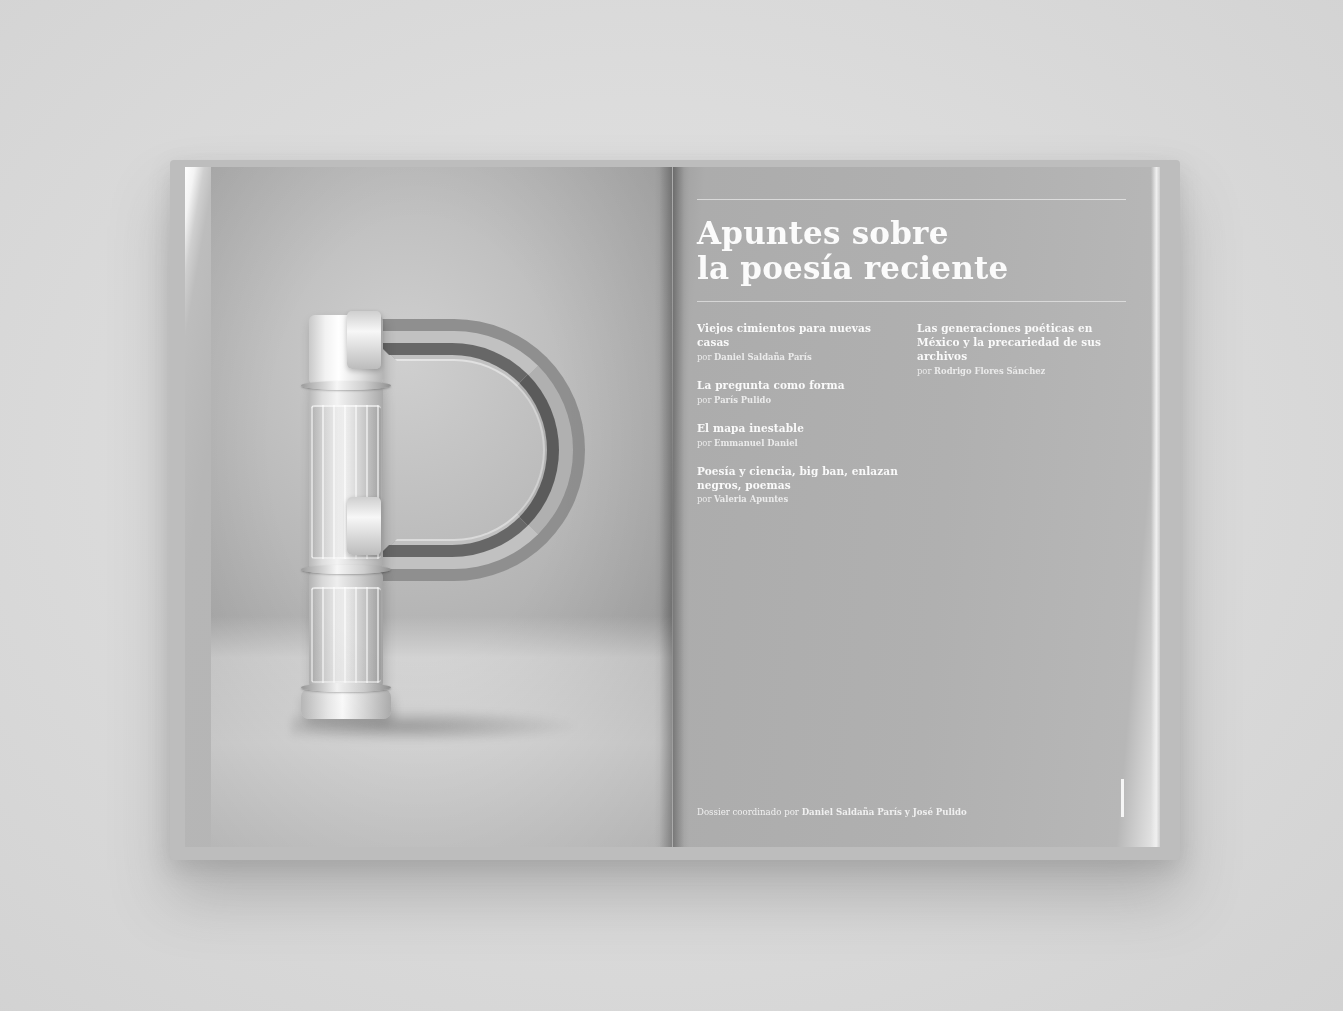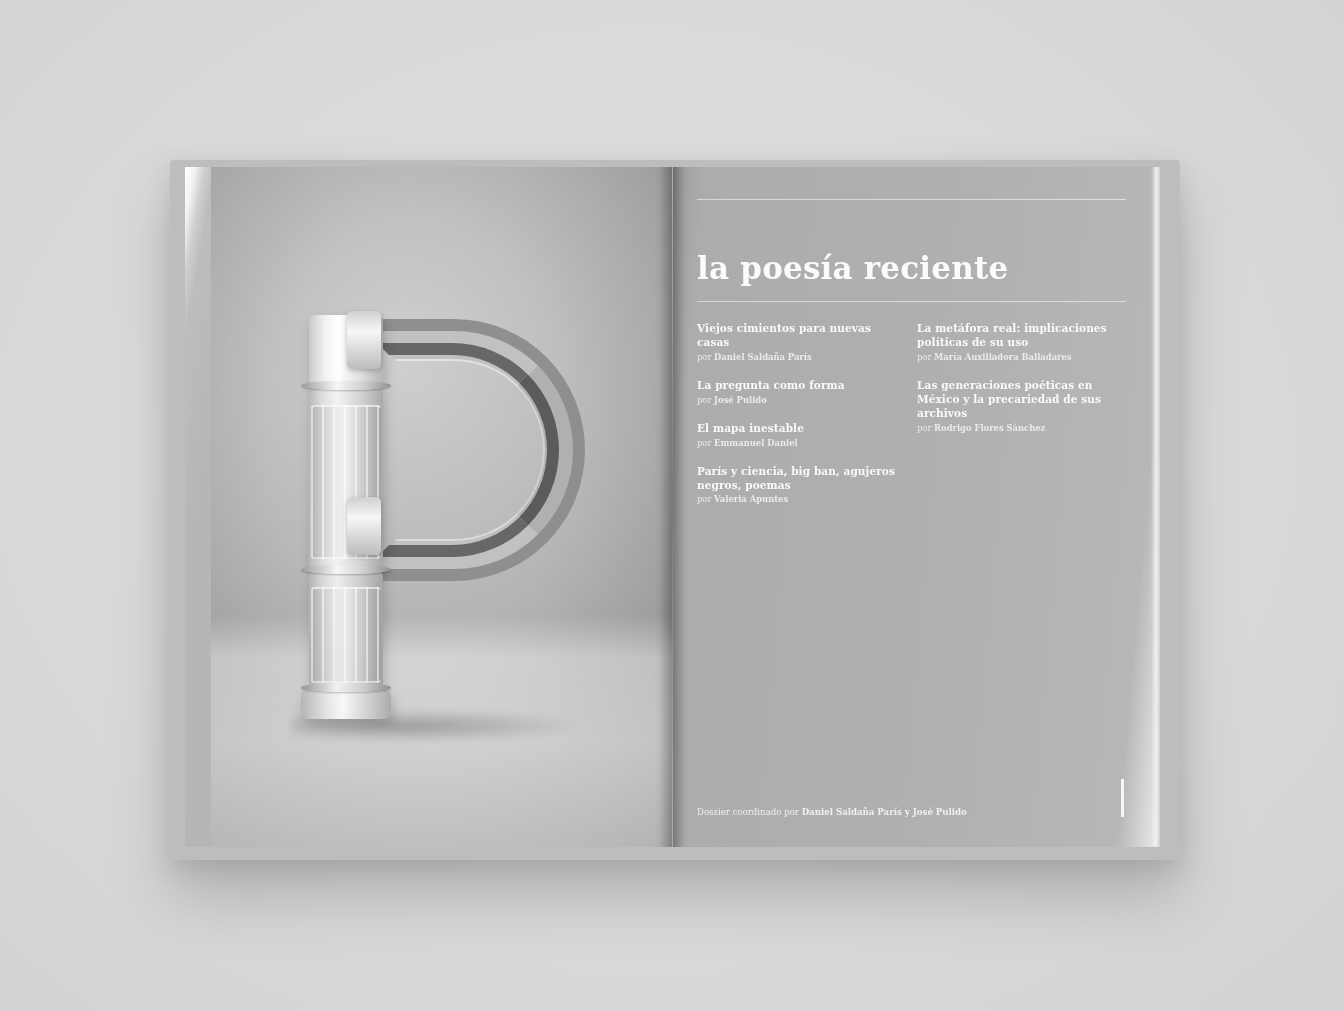--- a/index.html
+++ b/index.html
@@ -340,21 +340,21 @@
 
     <div class="page-right">
       <div class="page-curl-left"></div>
 
       <div class="rp-inner">
 
 
         <div class="rule"></div>
 
         <h2 class="subtitle">
-          <br>
+          <span>Apuntes sobre</span><br>
           <span>la poesía reciente</span>
         </h2>
 
         <div class="rule2"></div>
 
         <div class="toc">
 
           <div class="toc-col">
 
             <div class="toc-item">
@@ -362,52 +362,45 @@
               <div class="toc-author">
                 <span>por</span>
                 <b>Daniel Saldaña París</b>
               </div>
             </div>
 
             <div class="toc-item">
               <div class="toc-title">La pregunta como forma</div>
               <div class="toc-author">
                 <span>por</span>
-                <b>José Pulido</b>
+                <b>París Pulido</b>
               </div>
             </div>
 
             <div class="toc-item">
               <div class="toc-title">El mapa inestable</div>
               <div class="toc-author">
                 <span>por</span>
                 <b>Emmanuel Daniel</b>
               </div>
             </div>
 
             <div class="toc-item">
-              <div class="toc-title">París y ciencia, big ban, agujeros negros, poemas</div>
+              <div class="toc-title">Poesía y ciencia, big ban, enlazan negros, poemas</div>
               <div class="toc-author">
                 <span>por</span>
                 <b>Valeria Apuntes</b>
               </div>
             </div>
 
 
           </div>
 
           <div class="toc-col">
 
-            <div class="toc-item">
-              <div class="toc-title">La metáfora real: implicaciones políticas de su uso</div>
-              <div class="toc-author">
-                <span>por</span>
-                <b>María Auxiliadora Balladares</b>
-              </div>
-            </div>
 
             <div class="toc-item">
               <div class="toc-title">Las generaciones poéticas en México y la precariedad de sus archivos</div>
               <div class="toc-author">
                 <span>por</span>
                 <b>Rodrigo Flores Sánchez</b>
               </div>
             </div>
 
           </div>

